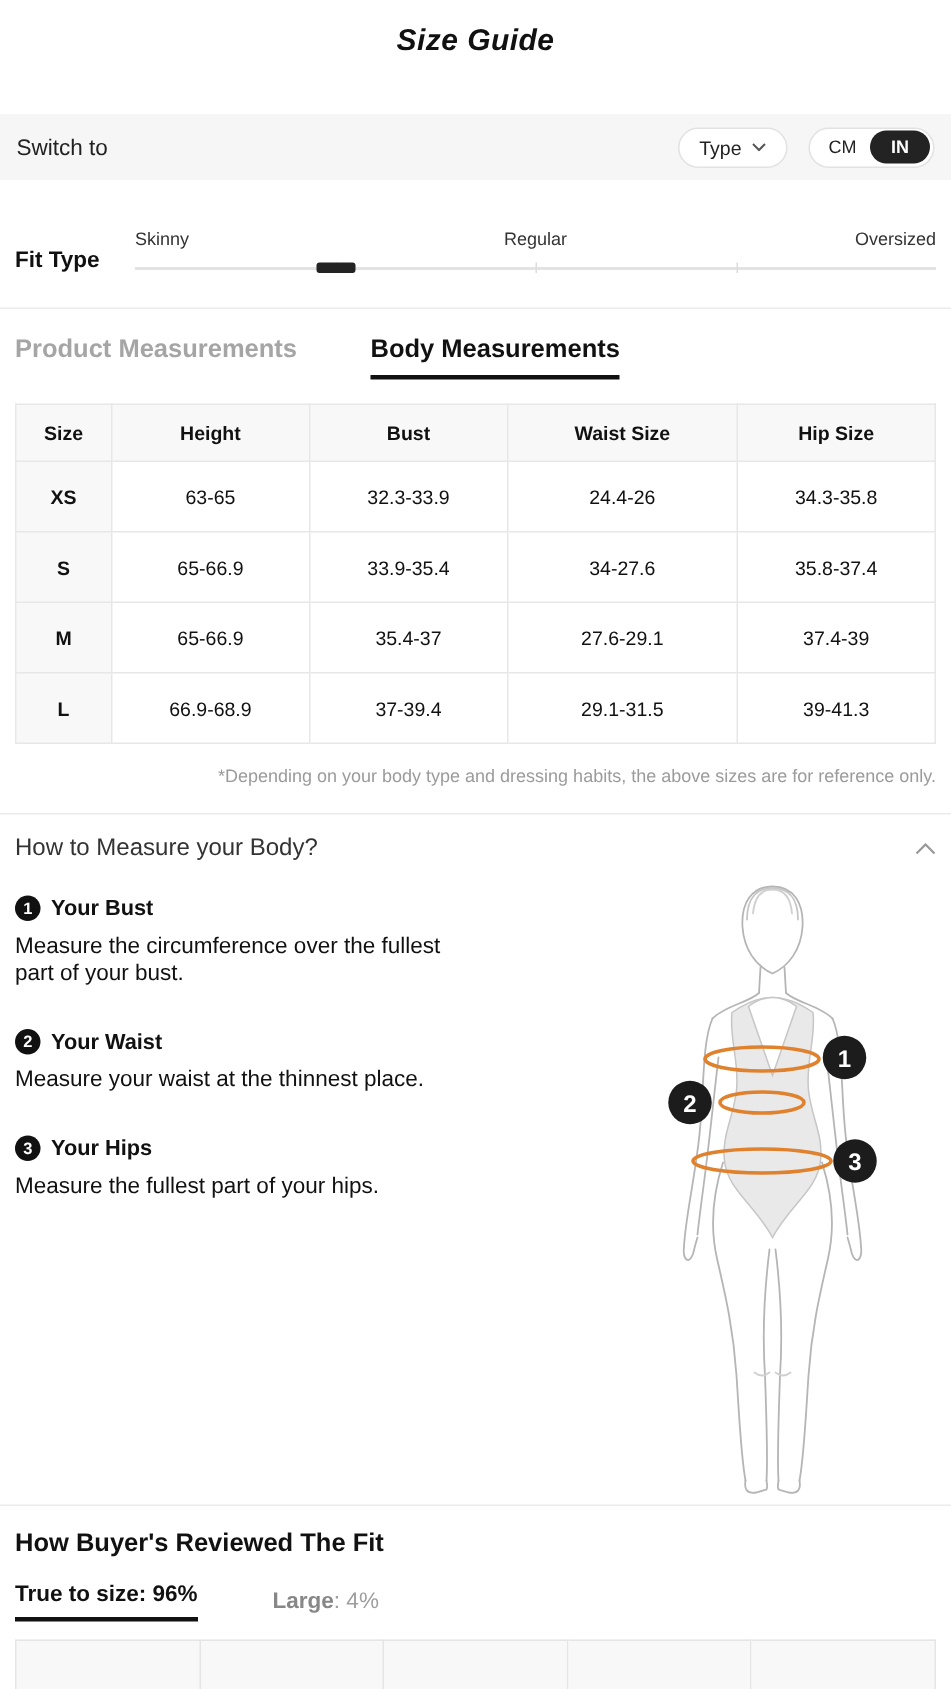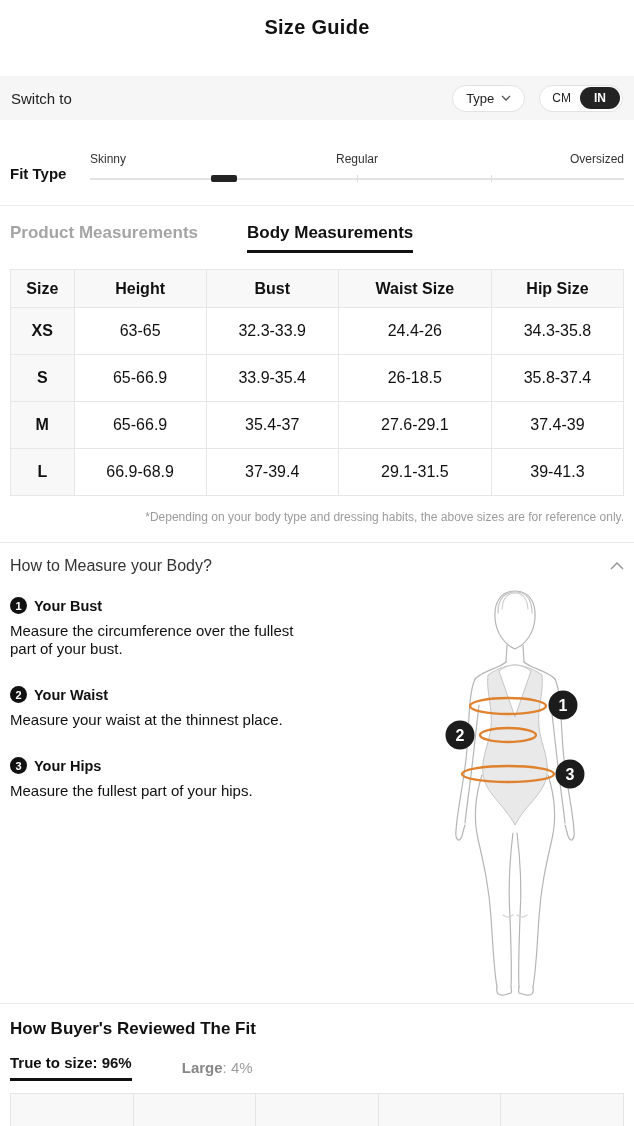--- a/index.html
+++ b/index.html
@@ -1,20 +1,20 @@
 <!DOCTYPE html>
 <html><head>
 <meta charset="utf-8">
 <style>
   * { margin:0; padding:0; box-sizing:border-box; }
   html,body { width:634px; height:1126px; overflow:hidden; background:#fff;
     font-family:"Liberation Sans","DejaVu Sans",sans-serif; color:#222; }
 
   .page-title { padding-top:16px; text-align:center; font-size:20px; font-weight:bold;
-    color:#111; letter-spacing:.3px; height:40px; }
+    color:#111; letter-spacing:.3px; height:40px;font-style:italic; }
 
   
   .switch-bar { margin-top:36px; height:44px; background:#f6f6f6; display:flex;
     align-items:center; padding:0 11px; }
   .switch-label { font-size:15px; color:#222; }
   .switch-controls { margin-left:auto; display:flex; align-items:center; gap:14px; }
   .type-pill { height:27px; padding:0 13px; background:#fff; border:1px solid #e2e2e2;
     border-radius:14px; display:flex; align-items:center; gap:7px; font-size:13px; color:#222; cursor:pointer; }
   .unit-toggle { height:27px; background:#fff; border:1px solid #e2e2e2; border-radius:14px;
     display:flex; align-items:center; padding:2px 2px 2px 0; cursor:pointer; }
@@ -42,21 +42,21 @@
   .d3 { margin-top:4px; }
 
   
   .tabs { margin:17px 10px 0; display:flex; gap:49px; font-size:17px; font-weight:bold; }
   .tab { cursor:pointer; padding-bottom:7px; }
   .tab.inactive { color:#a5a5a5; }
   .tab.active { color:#111; border-bottom:3px solid #111; }
 
   
   table.size-table { margin:16px 10px 0; width:614px; border-collapse:collapse;
-    font-size:16px; text-align:center; }
+    font-size:13px; text-align:center; }
   .size-table th { background:#f8f8f8; font-weight:bold; height:38px;
     border:1px solid #e7e7e7; color:#111; }
   .size-table td { height:47px; border:1px solid #e7e7e7; color:#111; }
   .size-table td.size-col { background:#f8f8f8; font-weight:bold;margin-left:46px; }
 
   .disclaimer { margin:14px 10px 0; font-size:12px; color:#9b9b9b;text-align:right; }
 
   
   .measure-header { margin:14px 10px 0; display:flex; align-items:center;
     justify-content:space-between; font-size:16px; color:#333; }
@@ -147,21 +147,21 @@
       <td class="size-col">XS</td>
       <td>63-65</td>
       <td>32.3-33.9</td>
       <td>24.4-26</td>
       <td>34.3-35.8</td>
     </tr>
     <tr>
       <td class="size-col">S</td>
       <td>65-66.9</td>
       <td>33.9-35.4</td>
-      <td>26-18.5</td>
+      <td>34-27.6</td>
       <td>35.8-37.4</td>
     </tr>
     <tr>
       <td class="size-col">M</td>
       <td>65-66.9</td>
       <td>35.4-37</td>
       <td>27.6-29.1</td>
       <td>37.4-39</td>
     </tr>
     <tr>

